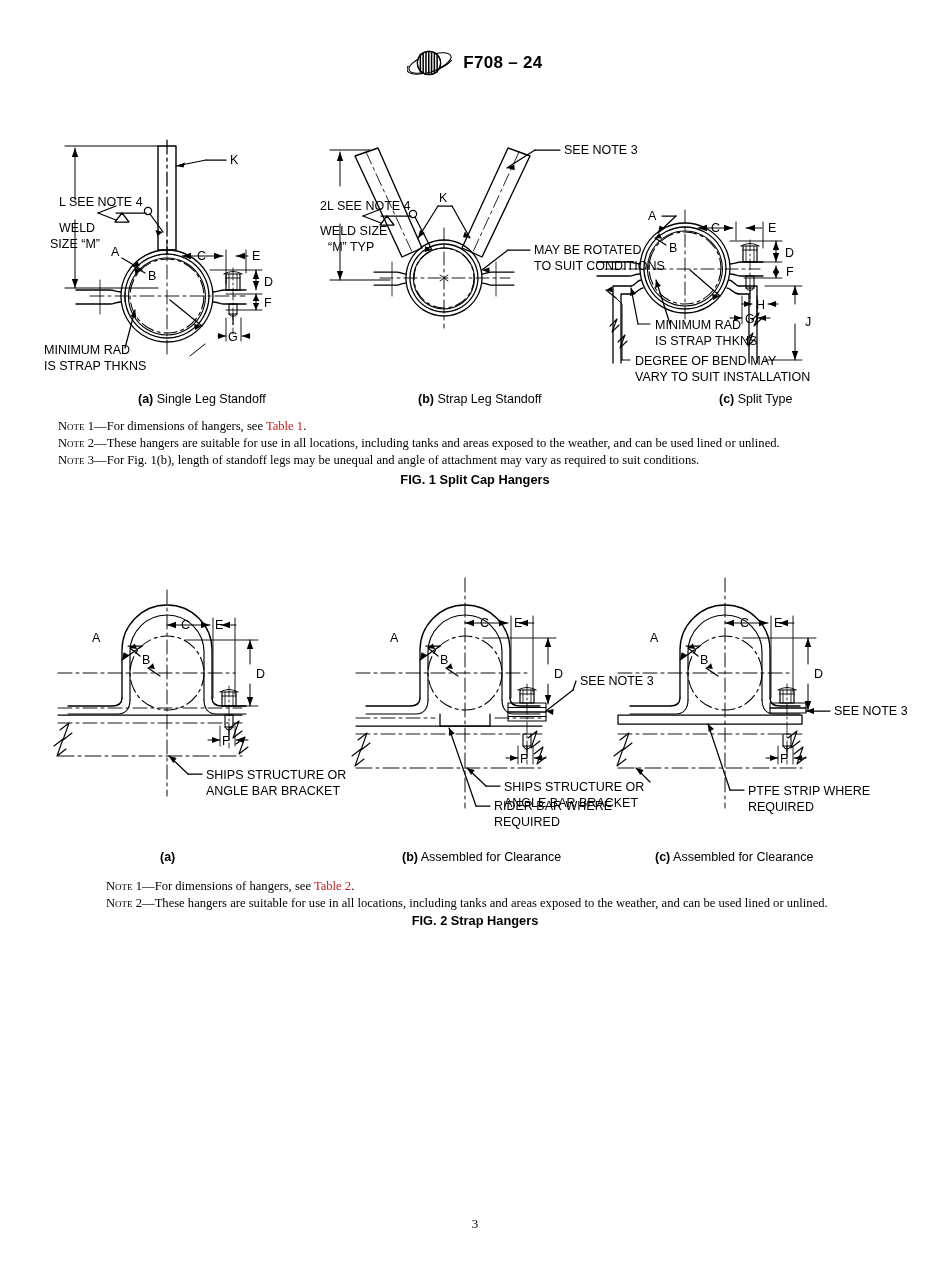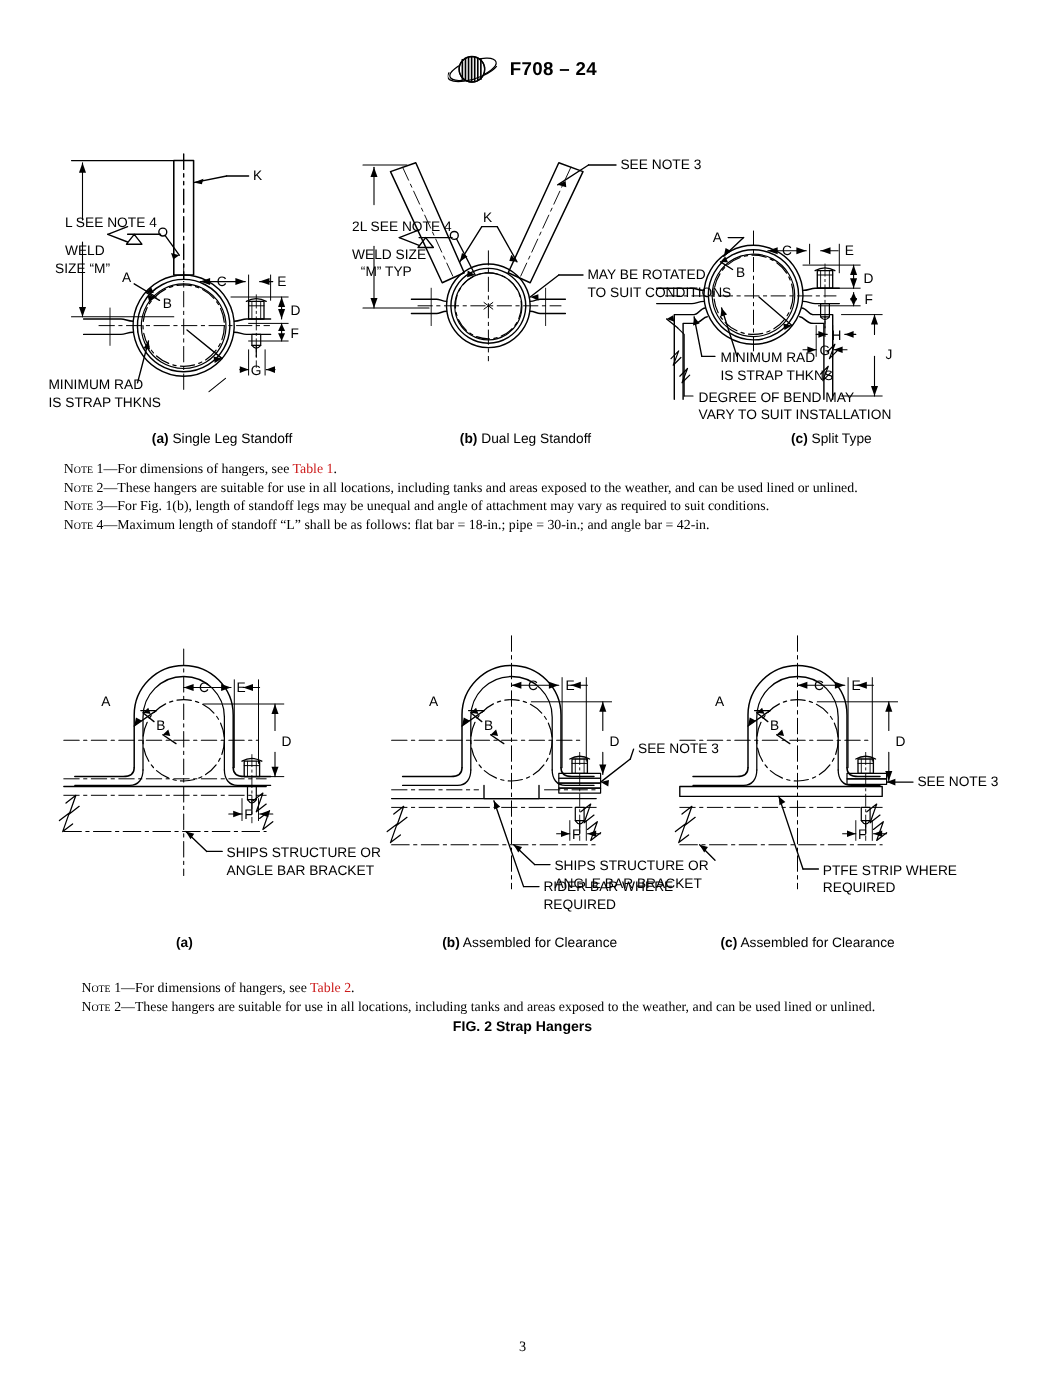--- a/index.html
+++ b/index.html
@@ -395,35 +395,35 @@
       </g>
     </svg>
 
     <div class="subcaption-row" style="margin-top:6px;">
       <span class="subcap" style="left:138px;">
         <b>(a)</b>
         <span>Single Leg Standoff</span>
       </span>
       <span class="subcap" style="left:418px;">
         <b>(b)</b>
-        <span>Dual Leg Standoff</span>
+        <span>Strap Leg Standoff</span>
       </span>
       <span class="subcap" style="left:719px;">
         <b>(c)</b>
         <span>Split Type</span>
       </span>
     </div>
 
     <div class="notes" style="margin-top:6px;">
       <p class="note-line"><span class="note-lbl">Note</span> <span>1</span><span>—For dimensions of hangers, see </span><span class="lnk">Table 1</span><span>.</span></p>
       <p class="note-line"><span class="note-lbl">Note</span> <span>2</span><span>—These hangers are suitable for use in all locations, including tanks and areas exposed to the weather, and can be used lined or unlined.</span></p>
       <p class="note-line"><span class="note-lbl">Note</span> <span>3</span><span>—For Fig. 1(b), length of standoff legs may be unequal and angle of attachment may vary as required to suit conditions.</span></p>
-      <p class="note-line"><span class="note-lbl">Note</span> <span>4</span><span>—Maximum length of standoff “L” shall be as follows: flat bar = 18-in.; pipe = 30-in.; and angle bar = 42-in.</span></p>
     </div>
 
+    <div class="fig-title">FIG. 1 Split Cap Hangers</div>
   </div>
 
   <div class="figure-block" id="figure-2">
 
     <svg class="figure-art" width="890" height="280" viewBox="0 0 890 280">
       <g fill="none" stroke="#000" stroke-width="1.25" stroke-linecap="round" stroke-linejoin="round">
 
         <path d="M92 130 L92 82 A45 45 0 0 1 182 82 L182 130" stroke-width="1.35"></path>
         <path d="M100 132 L100 84 A37 37 0 0 1 174 84 L174 132" stroke-width="1.15"></path>
 
@@ -693,21 +693,21 @@
       <span class="subcap" style="left:402px;">
         <b>(b)</b>
         <span>Assembled for Clearance</span>
       </span>
       <span class="subcap" style="left:655px;">
         <b>(c)</b>
         <span>Assembled for Clearance</span>
       </span>
     </div>
 
-    <div class="notes" style="margin-top:20px; padding-left:62px;">
+    <div class="notes" style="margin-top:8px; padding-left:94px;">
       <p class="note-line indent"><span class="note-lbl">Note</span> <span>1</span><span>—For dimensions of hangers, see </span><span class="lnk">Table 2</span><span>.</span></p>
       <p class="note-line indent"><span class="note-lbl">Note</span> <span>2</span><span>—These hangers are suitable for use in all locations, including tanks and areas exposed to the weather, and can be used lined or unlined.</span></p>
     </div>
 
     <div class="fig-title" style="margin-top:2px;">FIG. 2 Strap Hangers</div>
   </div>
 
   <div class="page-number">3</div>
 
 </div>

